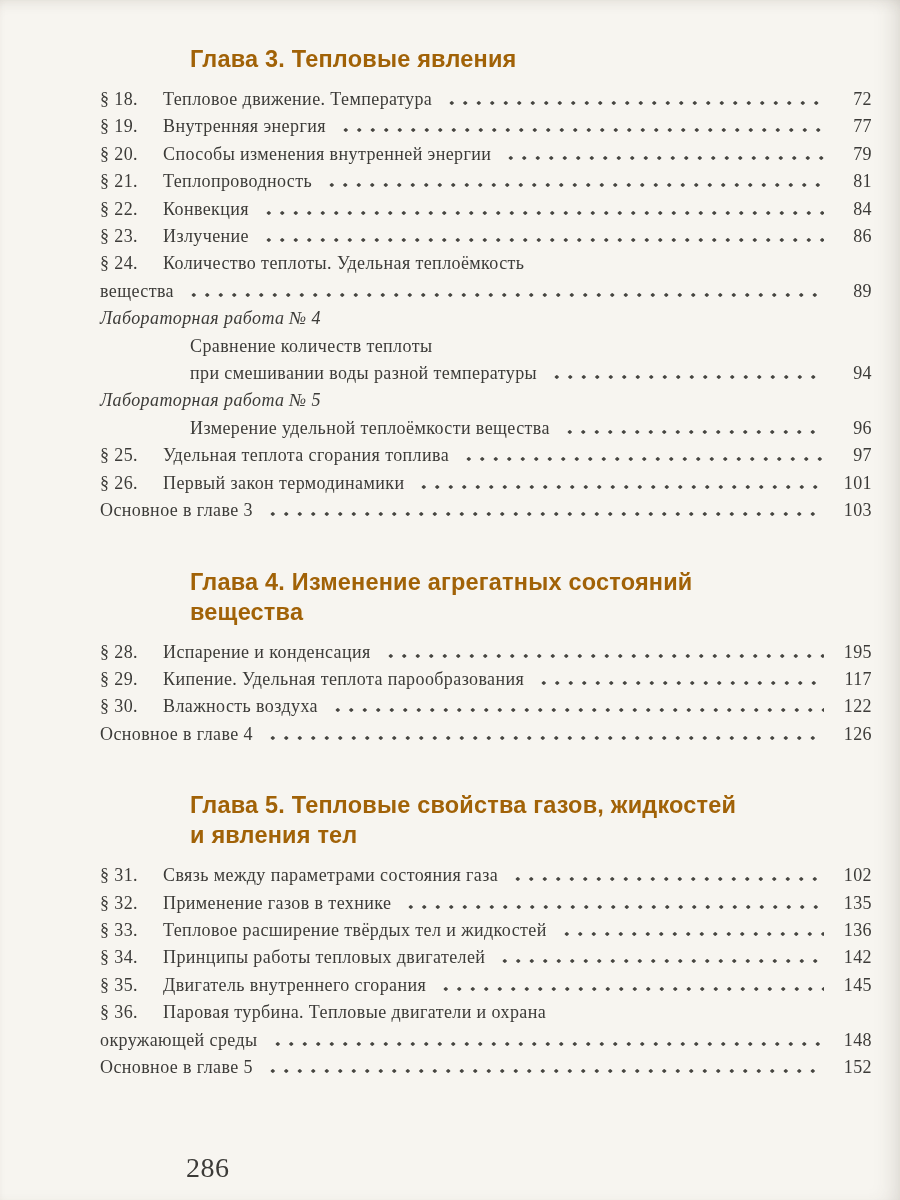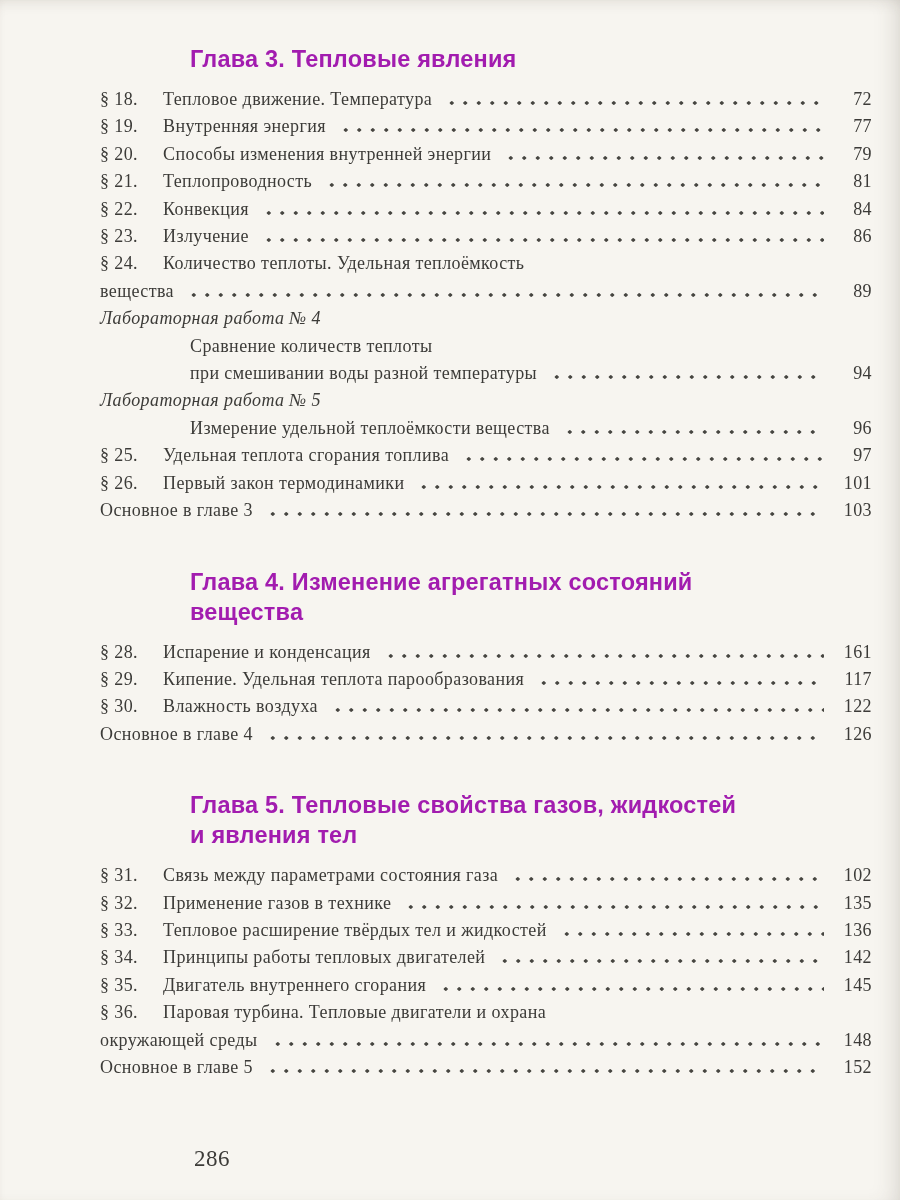--- a/index.html
+++ b/index.html
@@ -27,21 +27,21 @@
   .toc-section { margin-top: 42px; }
   .toc-section:first-child { margin-top: 0; }
 
   .heading {
     margin: 0 0 12px 0;
     padding-left: 90px;
     font-family: "Liberation Sans", sans-serif;
     font-weight: bold;
     font-size: 23.5px;
     line-height: 30px;
-    color: #a21caf;
+    color: #a16207;
     letter-spacing: 0.2px;
   }
 
   .row {
     display: flex;
     align-items: baseline;
     font-size: 18px;
     line-height: 27.4px;
     letter-spacing: 0.4px;
     white-space: nowrap;
@@ -64,25 +64,24 @@
 
   .pg {
     flex: none;
     min-width: 46px;
     text-align: right;
   }
 
   .footer-page-number {
     position: absolute;
     left: 186px;
-    bottom: 28px;
-    font-size: 23px;
+    bottom: 16px;
+    font-size: 28px;
     letter-spacing: 0.5px;
     color: #3c3b38;
-    margin-left: 8px;
   }
 </style>
 </head>
 <body>
 
 <div class="page">
   <div class="content" id="toc-root">
       <section class="toc-section">
         <h2 class="heading">
           <div>Глава 3. Тепловые явления</div>
@@ -171,21 +170,21 @@
       </section>
       <section class="toc-section">
         <h2 class="heading">
           <div>Глава 4. Изменение агрегатных состояний</div>
           <div>вещества</div>
         </h2>
         <div class="row">
           <span class="num">§ 28.</span>
           <span class="txt">Испарение и конденсация</span>
           <span class="dots"></span>
-          <span class="pg">161</span>
+          <span class="pg">195</span>
         </div>
         <div class="row">
           <span class="num">§ 29.</span>
           <span class="txt">Кипение. Удельная теплота парообразования</span>
           <span class="dots"></span>
           <span class="pg">117</span>
         </div>
         <div class="row">
           <span class="num">§ 30.</span>
           <span class="txt">Влажность воздуха</span>

